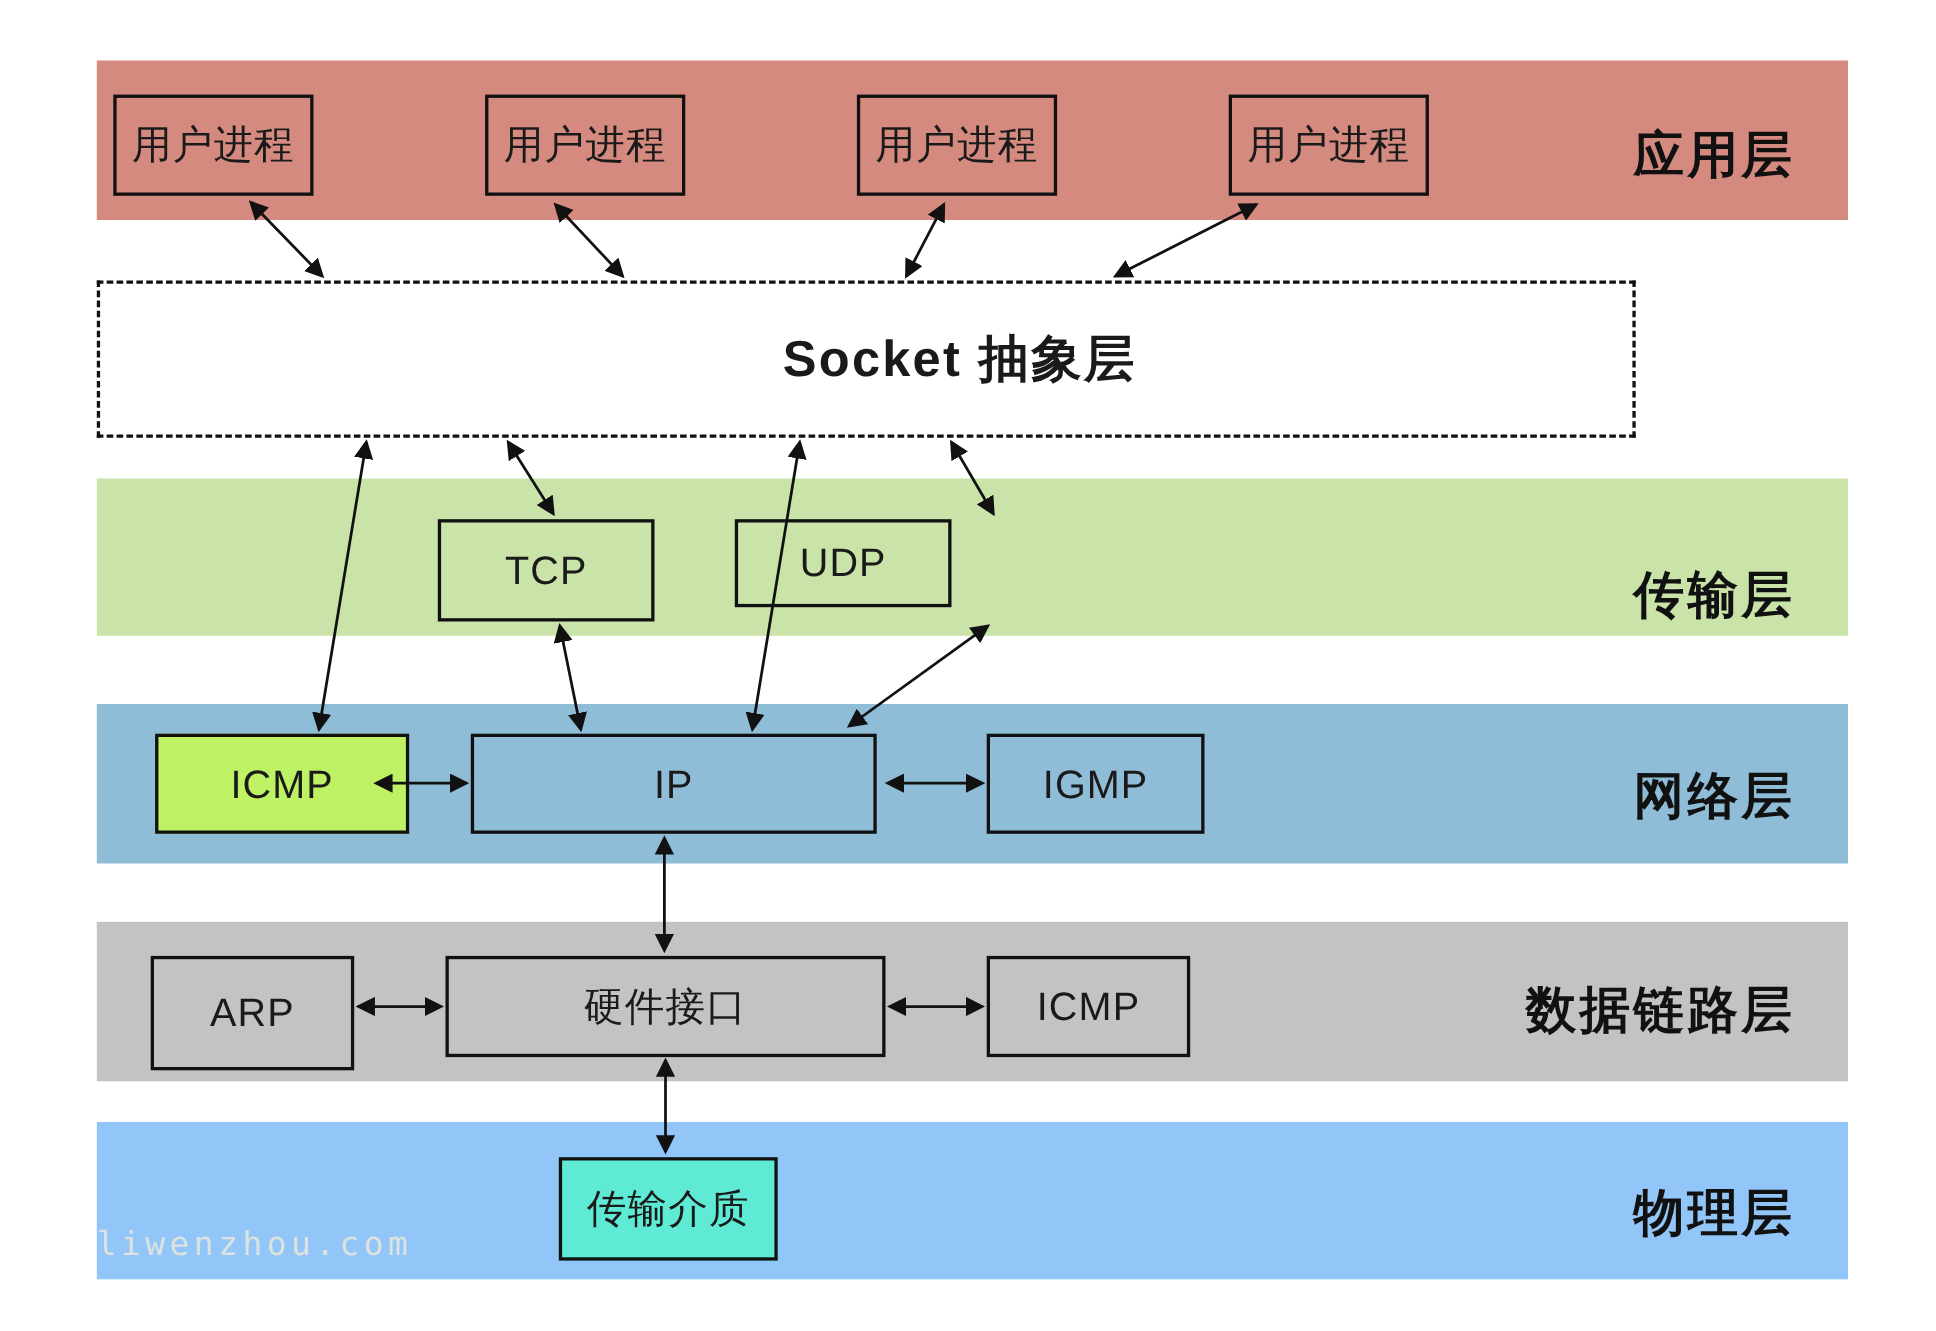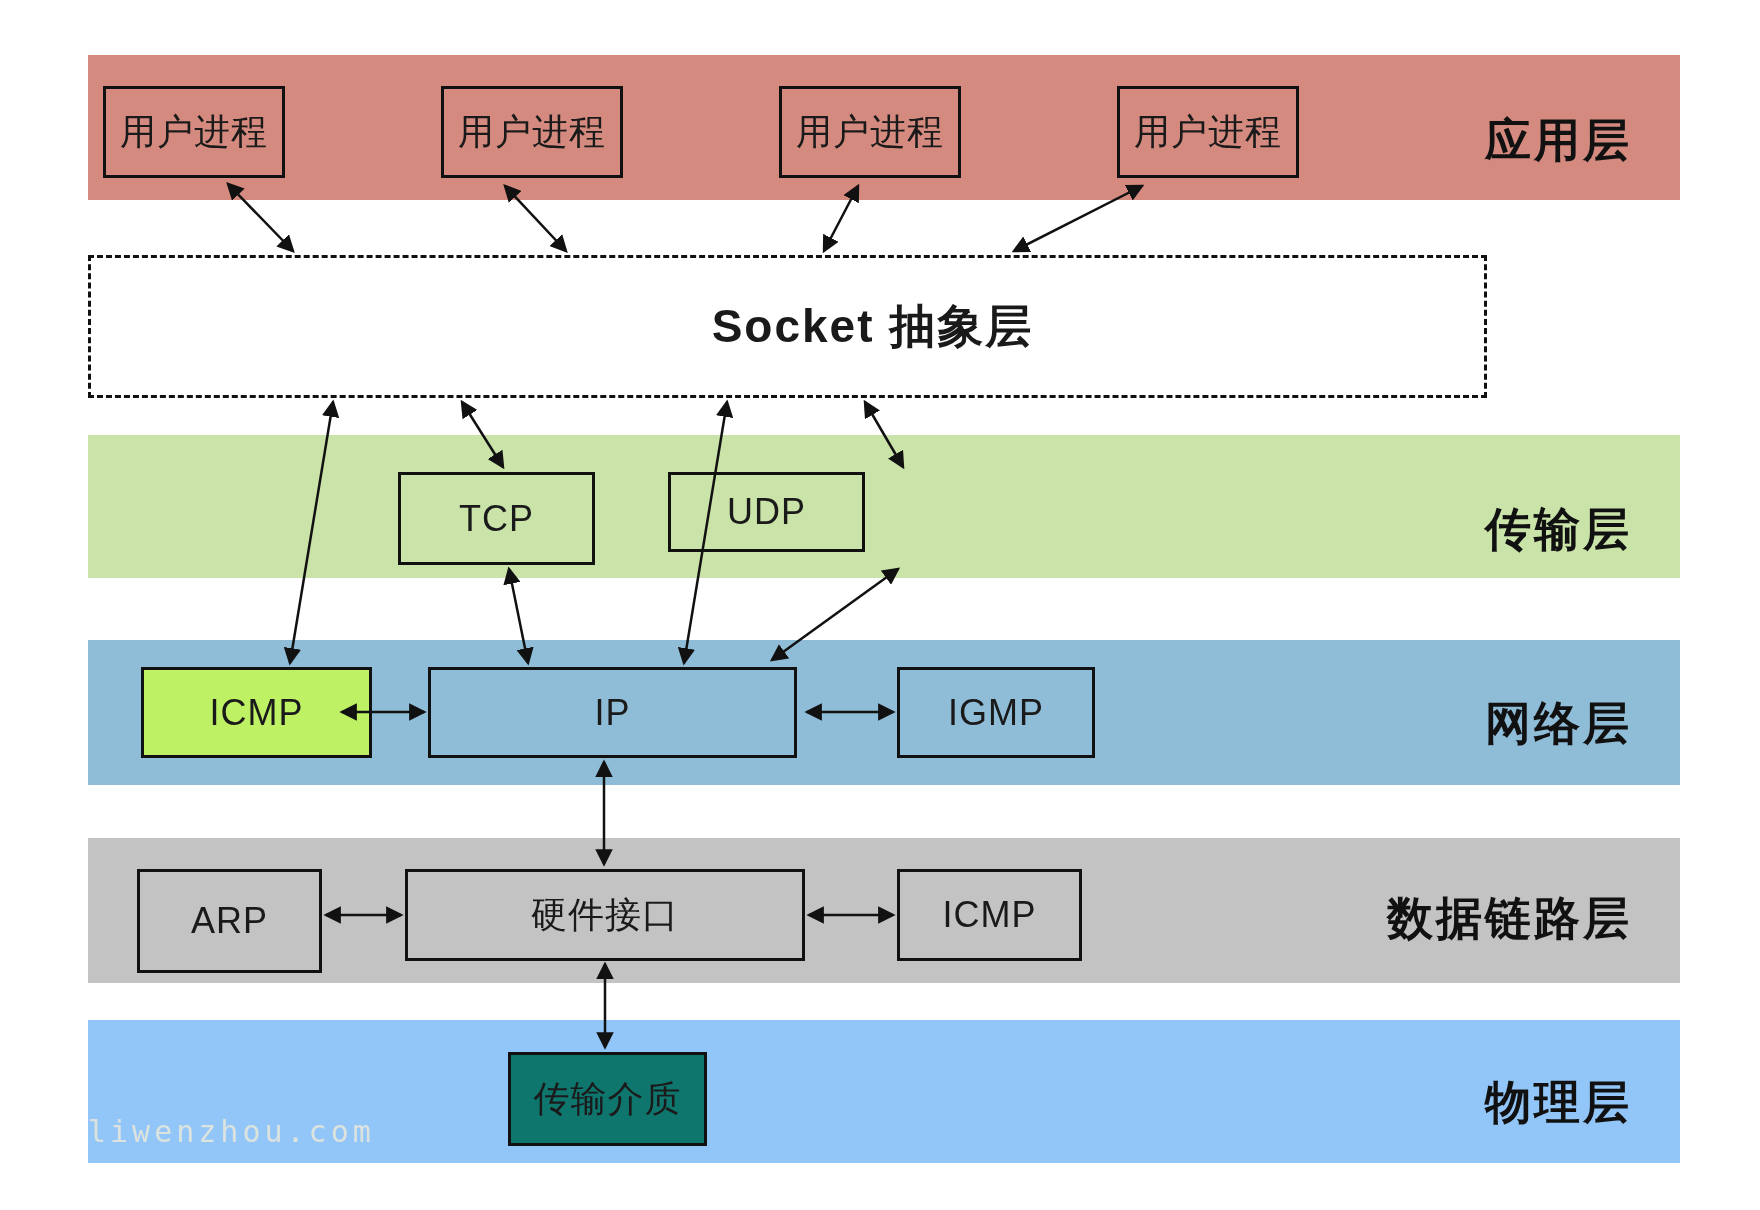--- a/index.html
+++ b/index.html
@@ -25,21 +25,21 @@
     display:flex;align-items:center;justify-content:center;
     padding-left:170px;z-index:2;
   }
   .socket-box span{font-size:46px;font-weight:bold;letter-spacing:2px;}
 
   .layer-label{
     position:absolute;right:128px;font-size:46px;font-weight:bold;
     letter-spacing:3px;z-index:3;white-space:nowrap;color:#111;
   }
   .lbl-app{top:110px;}
-  .lbl-transport{top:499px;font-family:Liberation Serif, serif;}
+  .lbl-transport{top:510px;font-family:Liberation Serif, serif;}
   .lbl-network{top:693px;}
   .lbl-datalink{top:888px;}
   .lbl-physical{top:1072px;}
 
   .arrows{position:absolute;left:0;top:0;z-index:4;pointer-events:none;}
   .arrows line{stroke:#111;stroke-width:2.5px;}
 
   .watermark{
     position:absolute;left:88px;top:1114px;z-index:5;
     font-family:"DejaVu Sans Mono","Liberation Mono",monospace;
@@ -100,21 +100,21 @@
   <div class="node" style="left:137px;top:869px;width:185px;height:104px;background:#c3c3c3;">
     <span>ARP</span>
   </div>
   <div class="node" style="left:405px;top:869px;width:400px;height:92px;background:#c3c3c3;">
     <span>硬件接口</span>
   </div>
   <div class="node" style="left:897px;top:869px;width:185px;height:92px;background:#c3c3c3;">
     <span>ICMP</span>
   </div>
 
-  <div class="node" style="left:508px;top:1052px;width:199px;height:94px;background:#0f766e;">
+  <div class="node" style="left:508px;top:1052px;width:199px;height:94px;background:#5eead4;">
     <span>传输介质</span>
   </div>
 
   <svg class="arrows" width="1760" height="1210" viewBox="0 0 1760 1210">
     <defs>
       <marker id="ah" viewBox="0 0 10 10" refX="8.5" refY="5" markerWidth="7" markerHeight="7" orient="auto-start-reverse" markerUnits="strokeWidth">
         <path d="M0,0 L10,5 L0,10 z" fill="#111"></path>
       </marker>
     </defs>
     <line x1="228" y1="184" x2="293" y2="251" marker-start="url(#ah)" marker-end="url(#ah)"></line>

